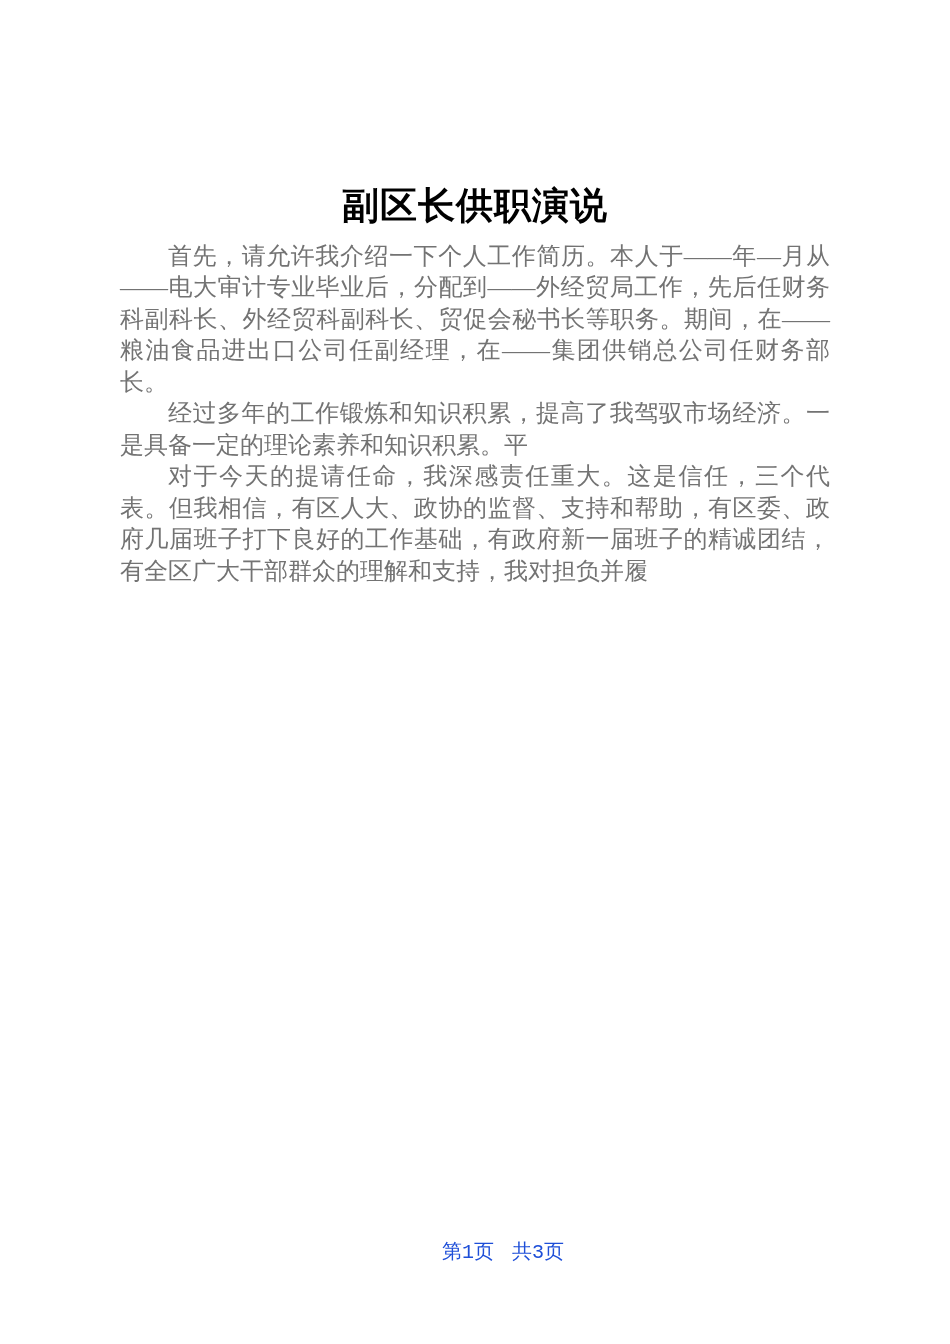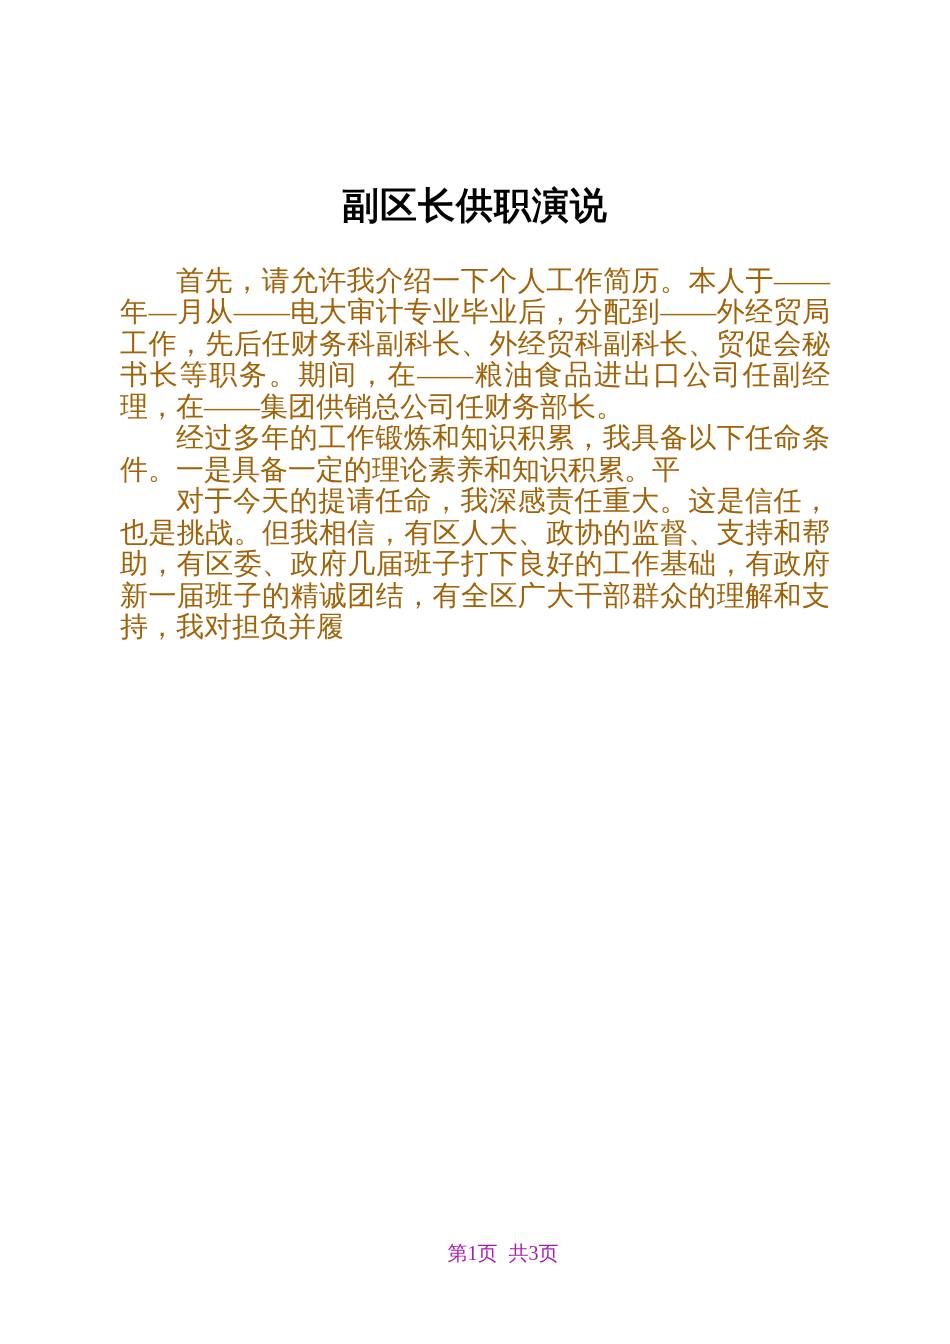--- a/index.html
+++ b/index.html
@@ -27,56 +27,56 @@
     line-height: 48px;
     font-weight: bold;
     letter-spacing: 1px;
     color: #000000;
   }
   .doc-body {
     position: absolute;
     top: 241px;
     left: 120px;
     width: 710px;
-    font-size: 28px;
+    font-size: 24px;
     line-height: 31.45px;
     text-align: justify;
-    color: #a16207;
-    margin-top: 24px;
+    color: #737373;
   }
   .doc-body p {
     margin: 0;
     padding: 0;
     text-indent: 2em;
     word-break: break-all;
   }
   .doc-footer {
     position: absolute;
     top: 1240px;
     left: 0;
     width: 950px;
     box-sizing: border-box;
     padding-left: 56px;
     text-align: center;
     font-size: 20px;
     line-height: 26px;
-    color: #a21caf;
+    color: #1d4ed8;
     word-spacing: 6px;
+    font-family: Liberation Mono, monospace;
   }
 </style>
 </head>
 <body>
 
 <div class="page">
 
   <h1 class="doc-title">副区长供职演说</h1>
 
   <div class="doc-body">
     <p>首先，请允许我介绍一下个人工作简历。本人于——年—月从——电大审计专业毕业后，分配到——外经贸局工作，先后任财务科副科长、外经贸科副科长、贸促会秘书长等职务。期间，在——粮油食品进出口公司任副经理，在——集团供销总公司任财务部长。</p>
-    <p>经过多年的工作锻炼和知识积累，我具备以下任命条件。一是具备一定的理论素养和知识积累。平</p>
-    <p>对于今天的提请任命，我深感责任重大。这是信任，也是挑战。但我相信，有区人大、政协的监督、支持和帮助，有区委、政府几届班子打下良好的工作基础，有政府新一届班子的精诚团结，有全区广大干部群众的理解和支持，我对担负并履</p>
+    <p>经过多年的工作锻炼和知识积累，提高了我驾驭市场经济。一是具备一定的理论素养和知识积累。平</p>
+    <p>对于今天的提请任命，我深感责任重大。这是信任，三个代表。但我相信，有区人大、政协的监督、支持和帮助，有区委、政府几届班子打下良好的工作基础，有政府新一届班子的精诚团结，有全区广大干部群众的理解和支持，我对担负并履</p>
   </div>
 
   <div class="doc-footer">
     <span>第1页 共3页</span>
   </div>
 
 </div>
 
 </body></html>

